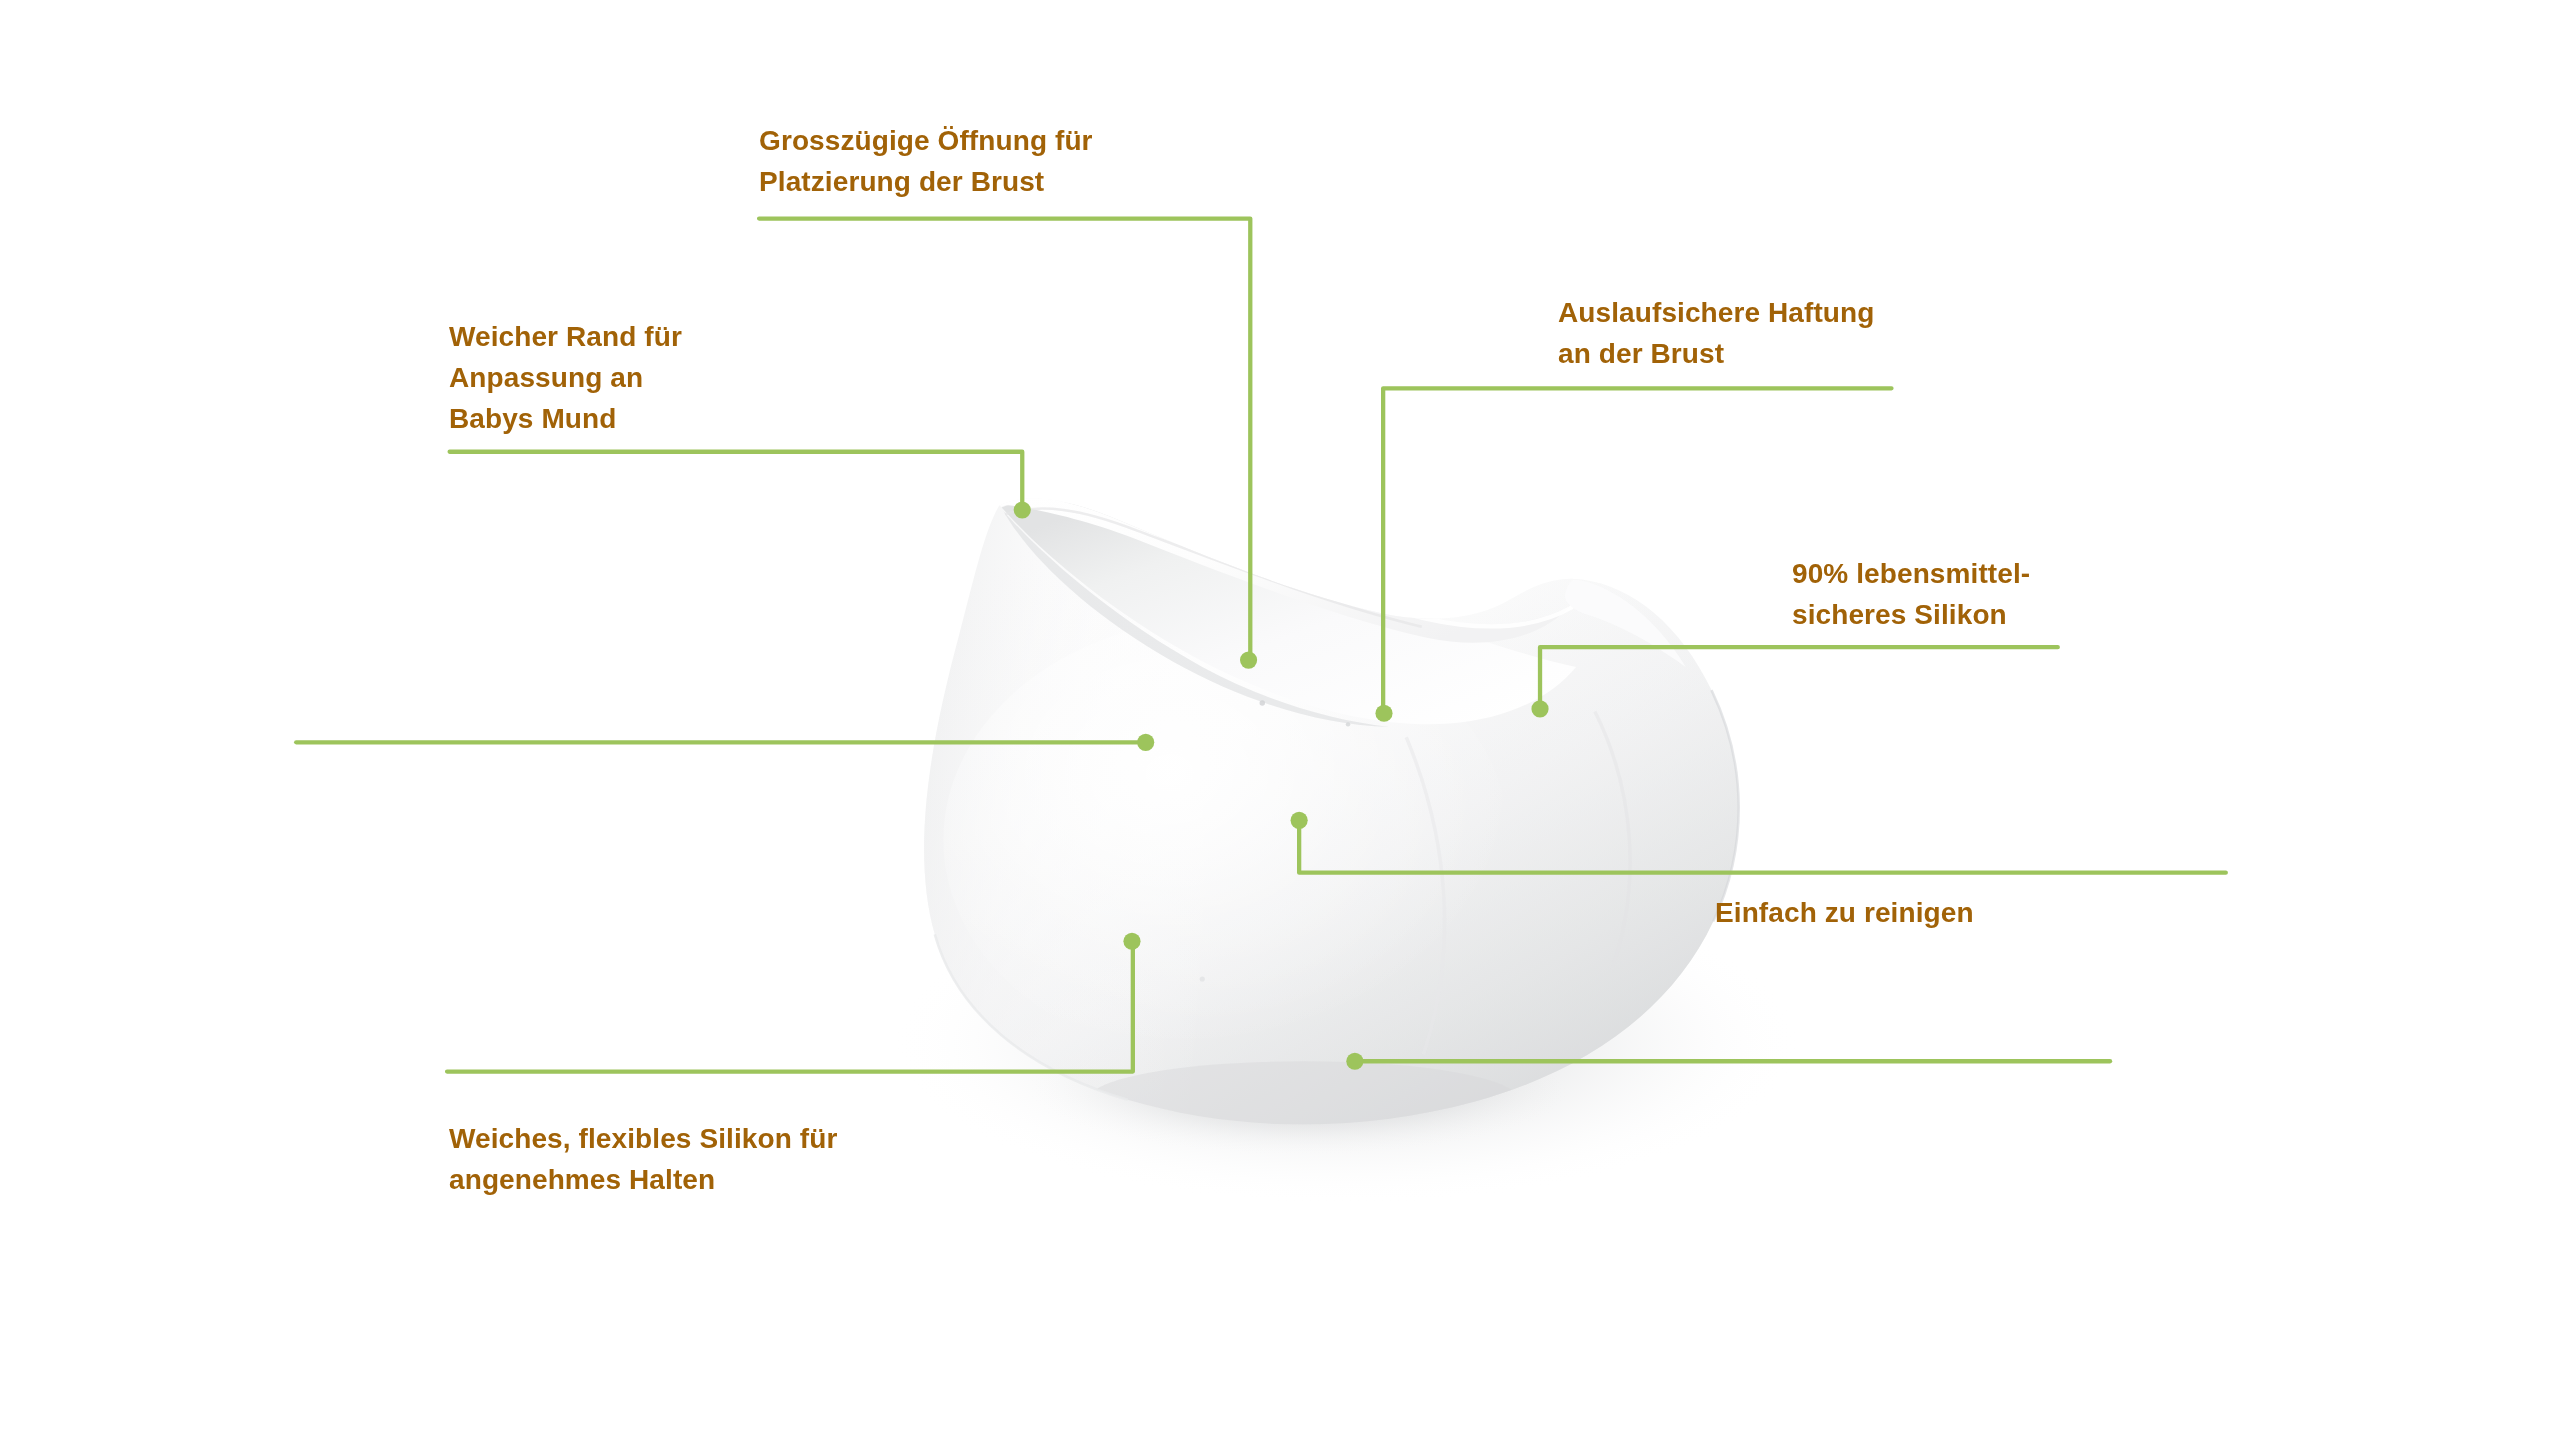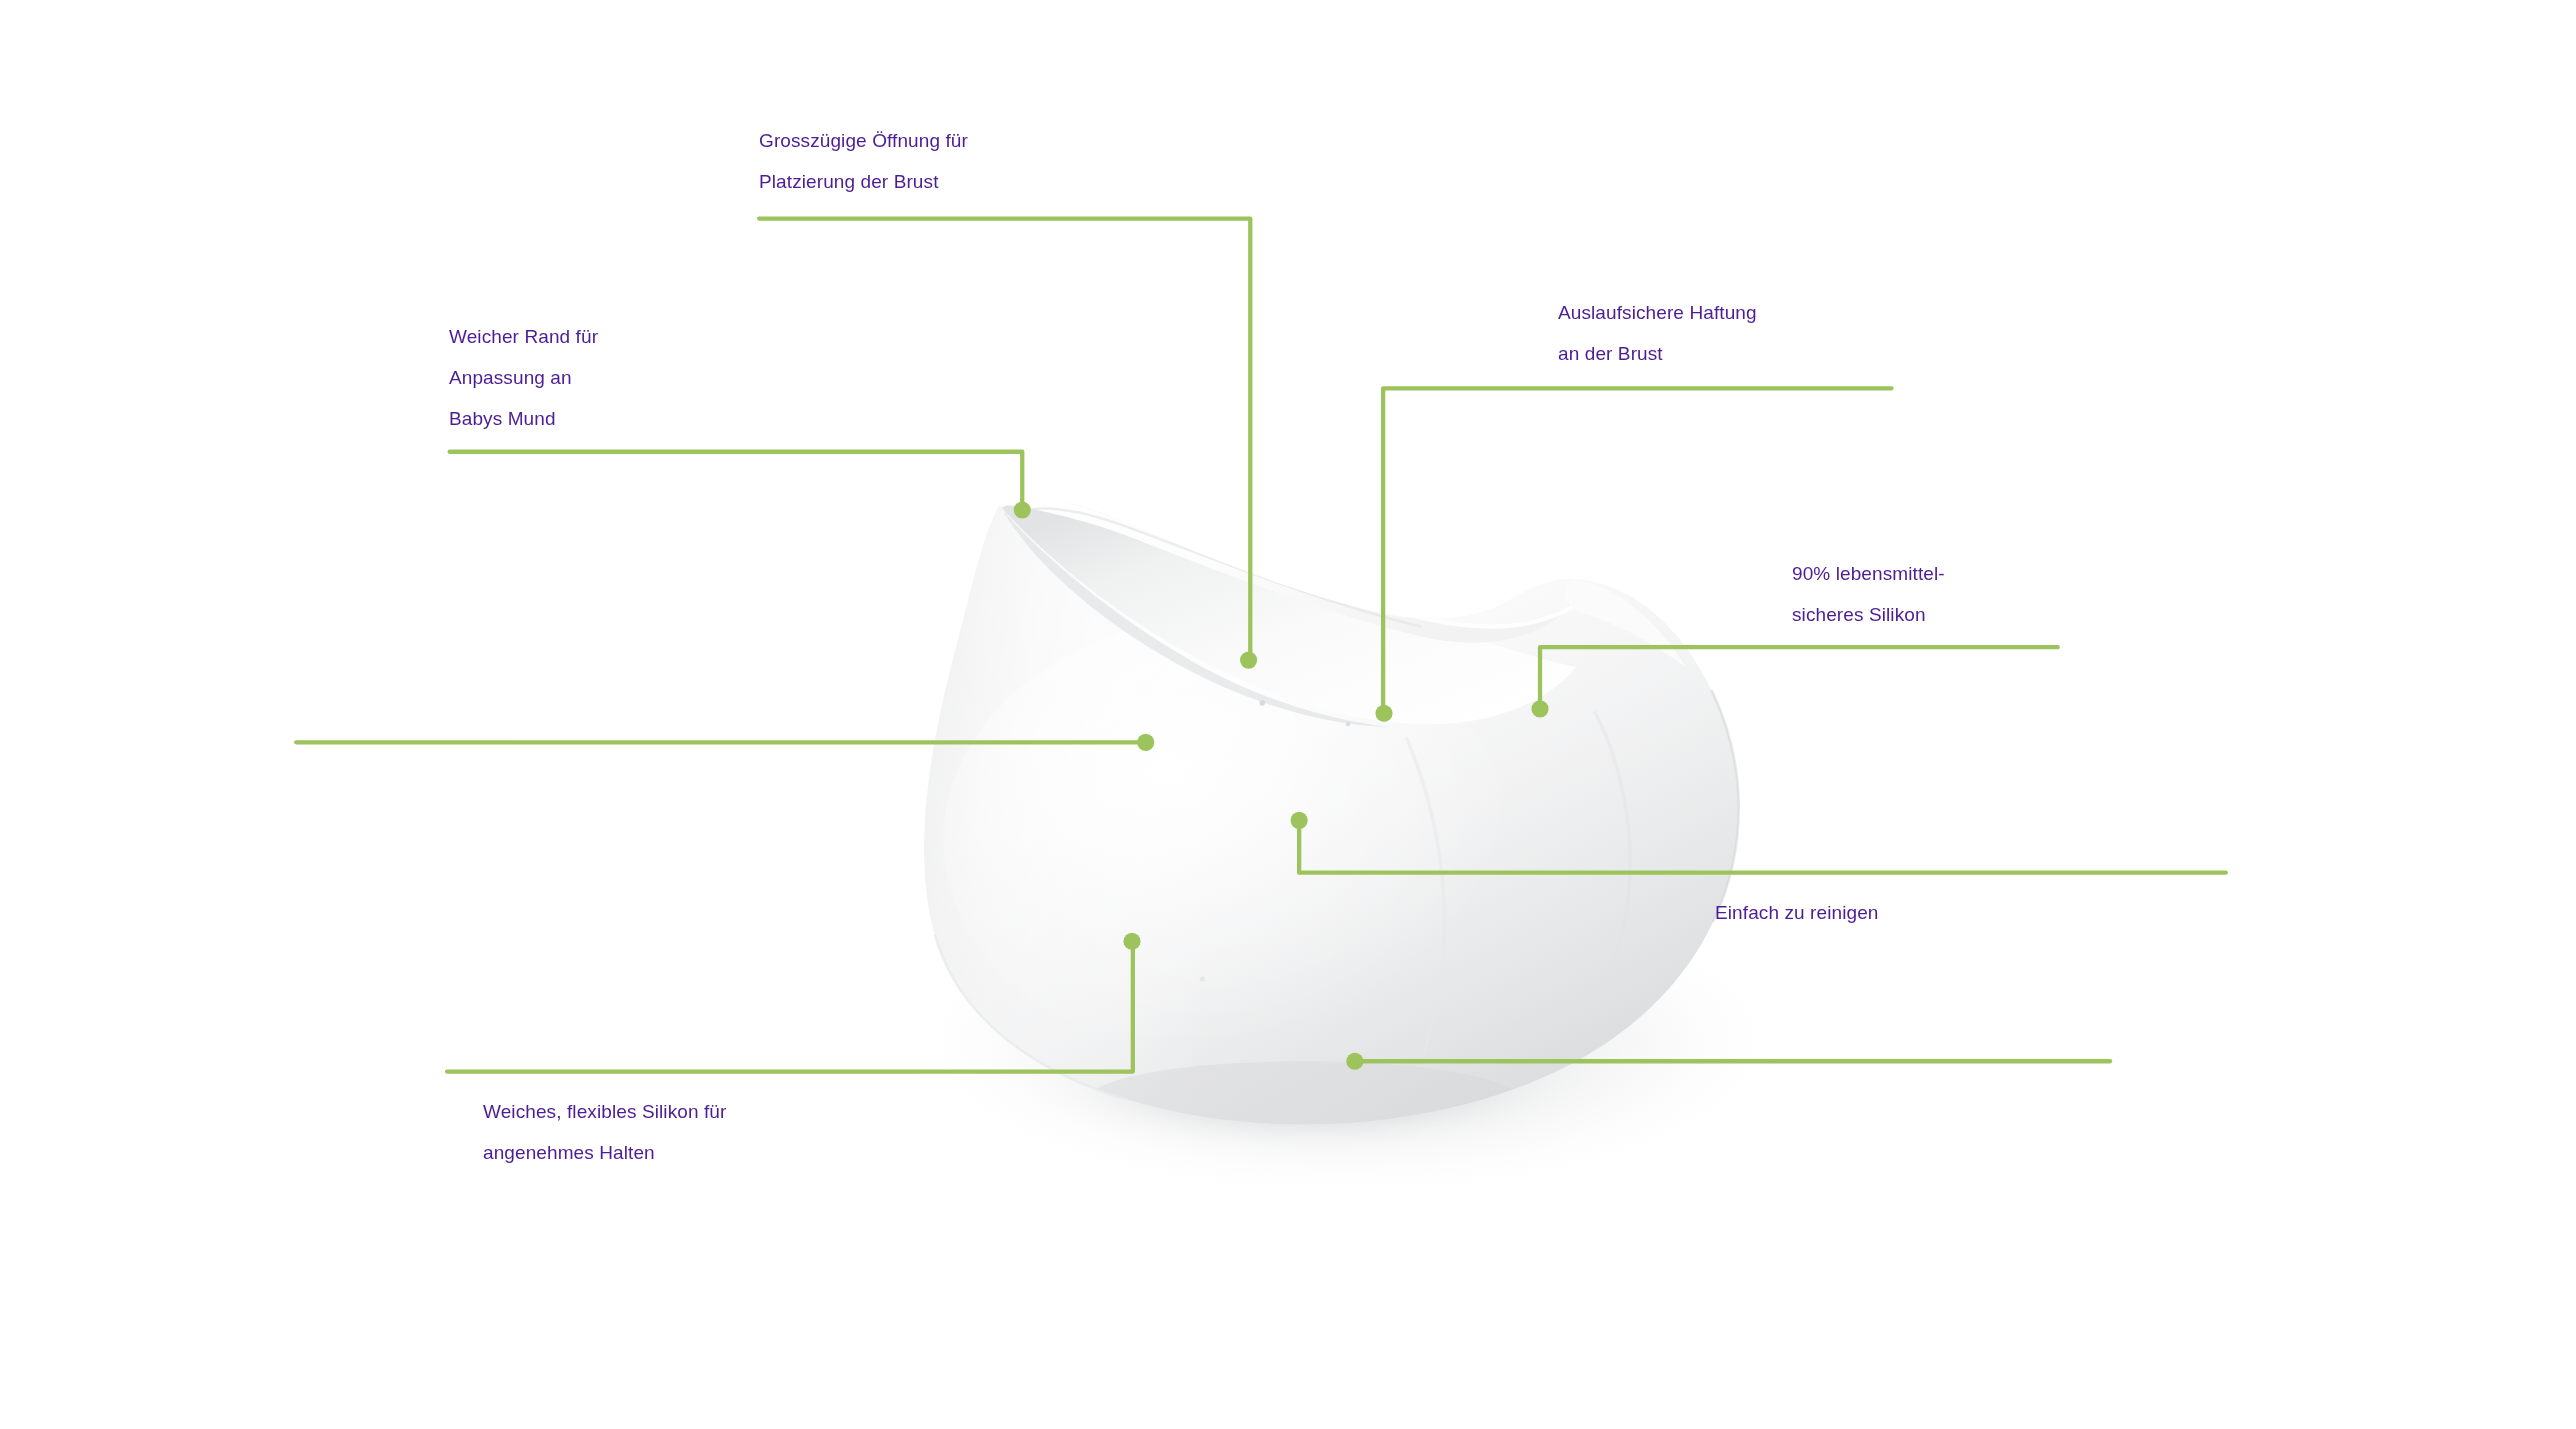--- a/index.html
+++ b/index.html
@@ -27,37 +27,37 @@
   
   #connector-layer{
     position:absolute;
     left:0; top:0;
     width:2576px; height:1429px;
   }
 
   
   .callout{
     position:absolute;
-    color:#4c1d95;
-    font-size:19px;
+    color:#a16207;
+    font-size:28px;
     line-height:41px;
-    font-weight:400;
+    font-weight:700;
     letter-spacing:0.1px;
     white-space:pre-line;
   }
   .callout.right-align{ text-align:left; }
 
   
   #label-opening        { left:759px;  top:120px;  width:446px; }
   #label-soft-rim       { left:449px;  top:316px;  width:343px; }
   #label-leakproof      { left:1558px; top:292px;  width:446px; }
   #label-food-silicone  { left:1792px; top:553px;  width:309px; }
   #label-one-size       { left:296px;  top:605px;  width:309px; }
   #label-easy-clean     { left:1715px; top:892px; width:510px; }
-  #label-soft-flexible  { left:449px;  top:1091px; width:480px;margin-left:34px; }
+  #label-soft-flexible  { left:449px;  top:1118px; width:480px; }
   #label-stable-stand   { left:1715px; top:1074px; width:394px; }
 </style>
 </head>
 <body>
 
 <div id="stage">
 
   <svg id="product-layer" viewBox="0 0 3004 1667" width="2576" height="1429" aria-hidden="true">
     <defs>
 

